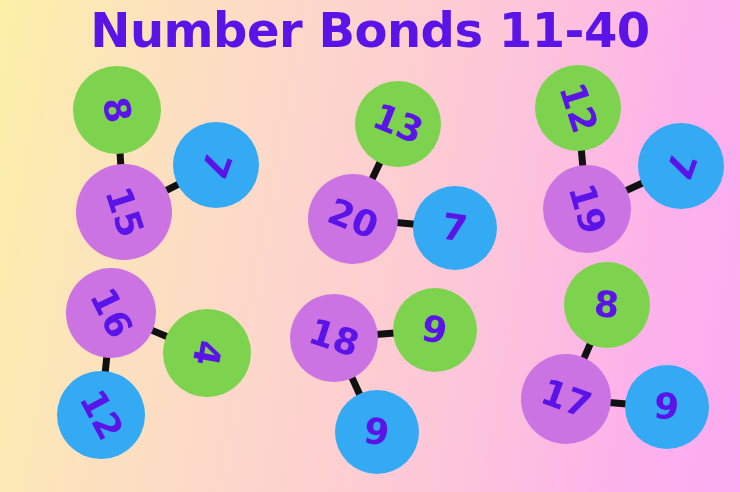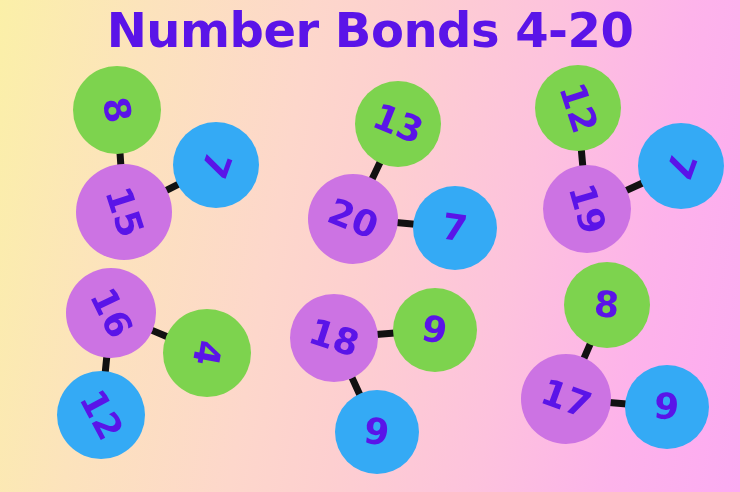--- a/index.html
+++ b/index.html
@@ -64,21 +64,21 @@
   }
   .n-green  { background: #7dd34e; }
   .n-purple { background: #cc73e3; }
   .n-blue   { background: #34aaf5; }
 </style>
 </head>
 <body>
 
 <div id="stage">
 
-  <div id="title">Number Bonds 4-20</div>
+  <div id="title">Number Bonds 11-40</div>
 
   <div id="nodes-layer">
       <div class="edge" style="left: 120.919px; top: 163.606px; width: 16.2399px; transform: rotate(-93.9259deg);"></div>
       <div class="edge" style="left: 164.073px; top: 188.028px; width: 18.3102px; transform: rotate(-27.0611deg);"></div>
       <div class="edge" style="left: 370.98px; top: 177.543px; width: 23.119px; transform: rotate(-64.6538deg);"></div>
       <div class="edge" style="left: 394.837px; top: 219.192px; width: 21.3963px; transform: rotate(5.04245deg);"></div>
       <div class="edge" style="left: 583.361px; top: 164.662px; width: 20.4002px; transform: rotate(-95.0921deg);"></div>
       <div class="edge" style="left: 624.284px; top: 188.444px; width: 22.3683px; transform: rotate(-24.5816deg);"></div>
       <div class="edge" style="left: 149.769px; top: 325.654px; width: 21px; transform: rotate(22.6199deg);"></div>
       <div class="edge" style="left: 106.902px; top: 351.3px; width: 19.489px; transform: rotate(95.5993deg);"></div>

